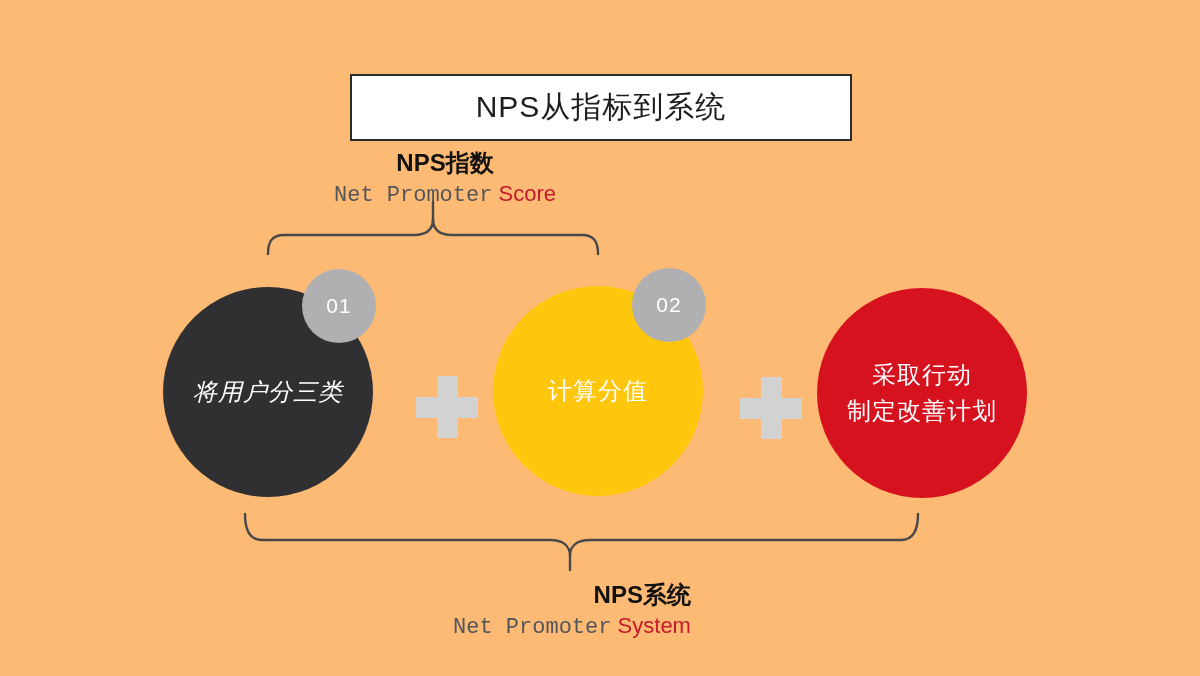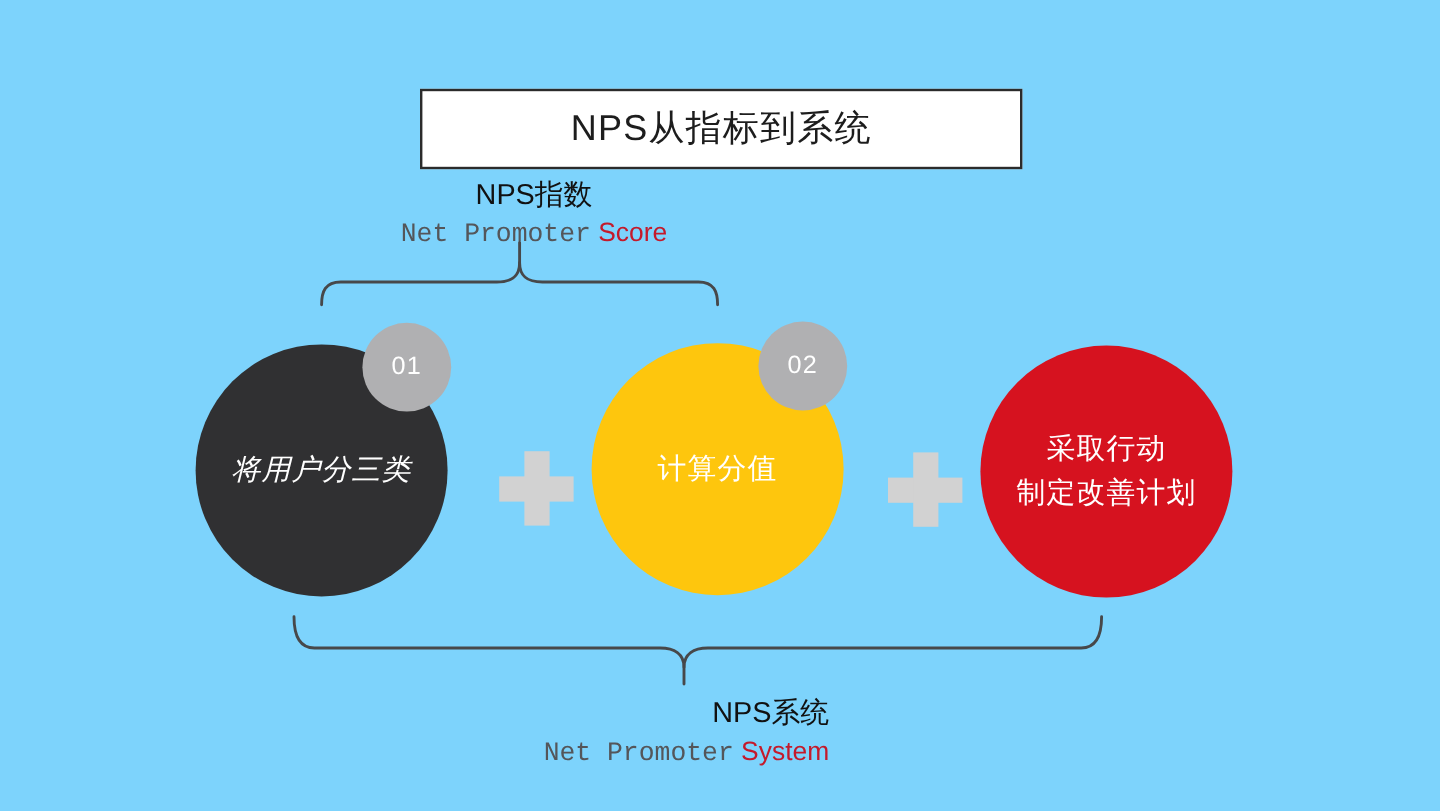--- a/index.html
+++ b/index.html
@@ -5,21 +5,21 @@
   html, body {
     margin: 0;
     padding: 0;
     background: #ffffff;
     font-family: "Liberation Sans", "DejaVu Sans", sans-serif;
   }
   .stage {
     position: relative;
     width: 1200px;
     height: 676px;
-    background: #7dd3fc;
+    background: #fdba74;
     overflow: hidden;
   }
 
   
   .title-box {
     position: absolute;
     left: 350px;
     top: 74px;
     width: 498px;
     height: 63px;
@@ -39,21 +39,21 @@
   .label {
     position: absolute;
     transform: translateX(-50%);
     text-align: center;
     white-space: nowrap;
   }
   .label-top  { left: 445px; top: 148px; }
   .label-bottom { left: 572px; top: 580px; text-align: right; }
   .label-heading {
     font-size: 24px;
-    font-weight: normal;
+    font-weight: bold;
     color: #111111;
     line-height: 1.25;
   }
   .label-sub {
     font-size: 22px;
     line-height: 1.2;
     margin-top: 3px;
   }
   .sub-gray { color: #54565a; font-family: Liberation Mono, monospace; }
   .sub-red  { color: #c41a2b; }

